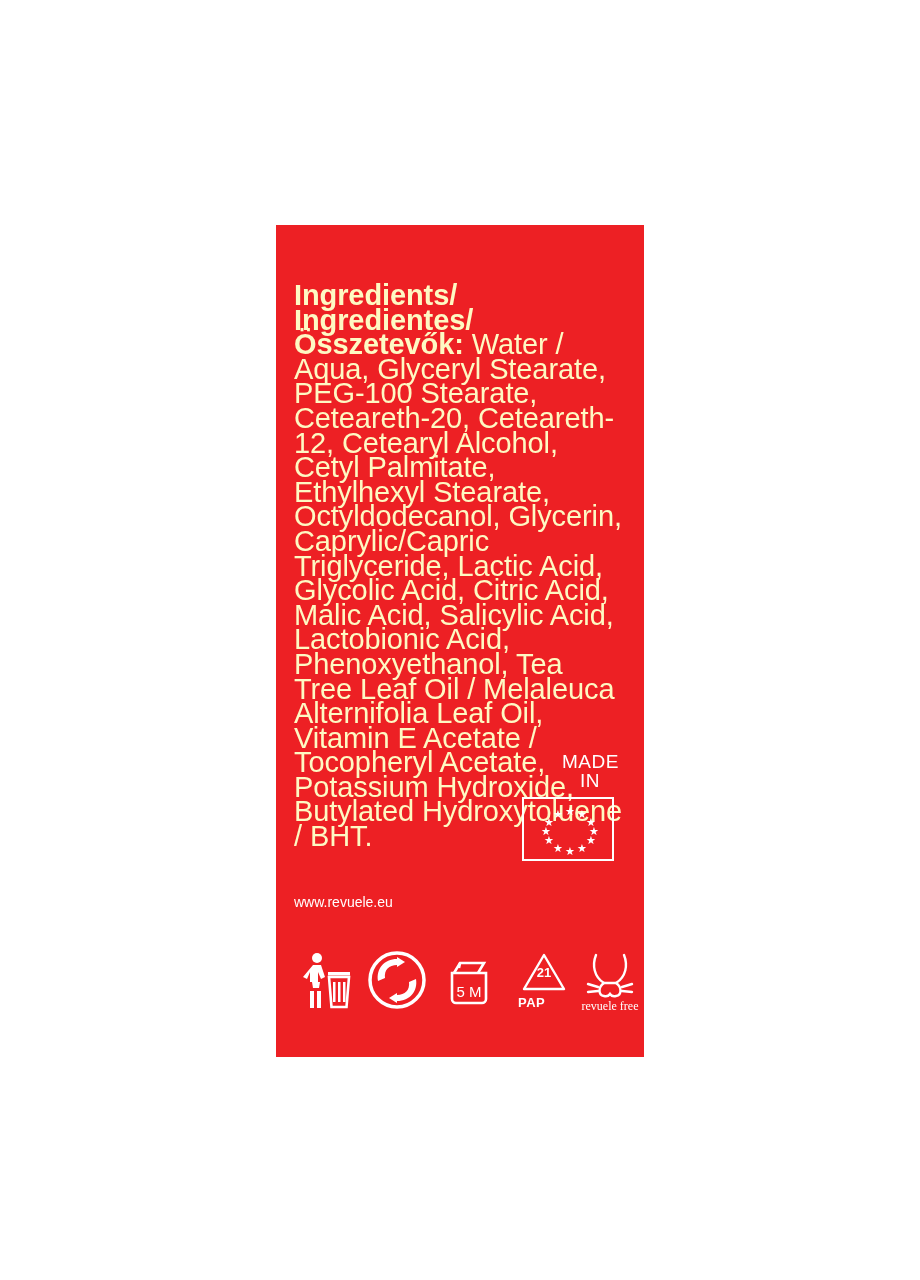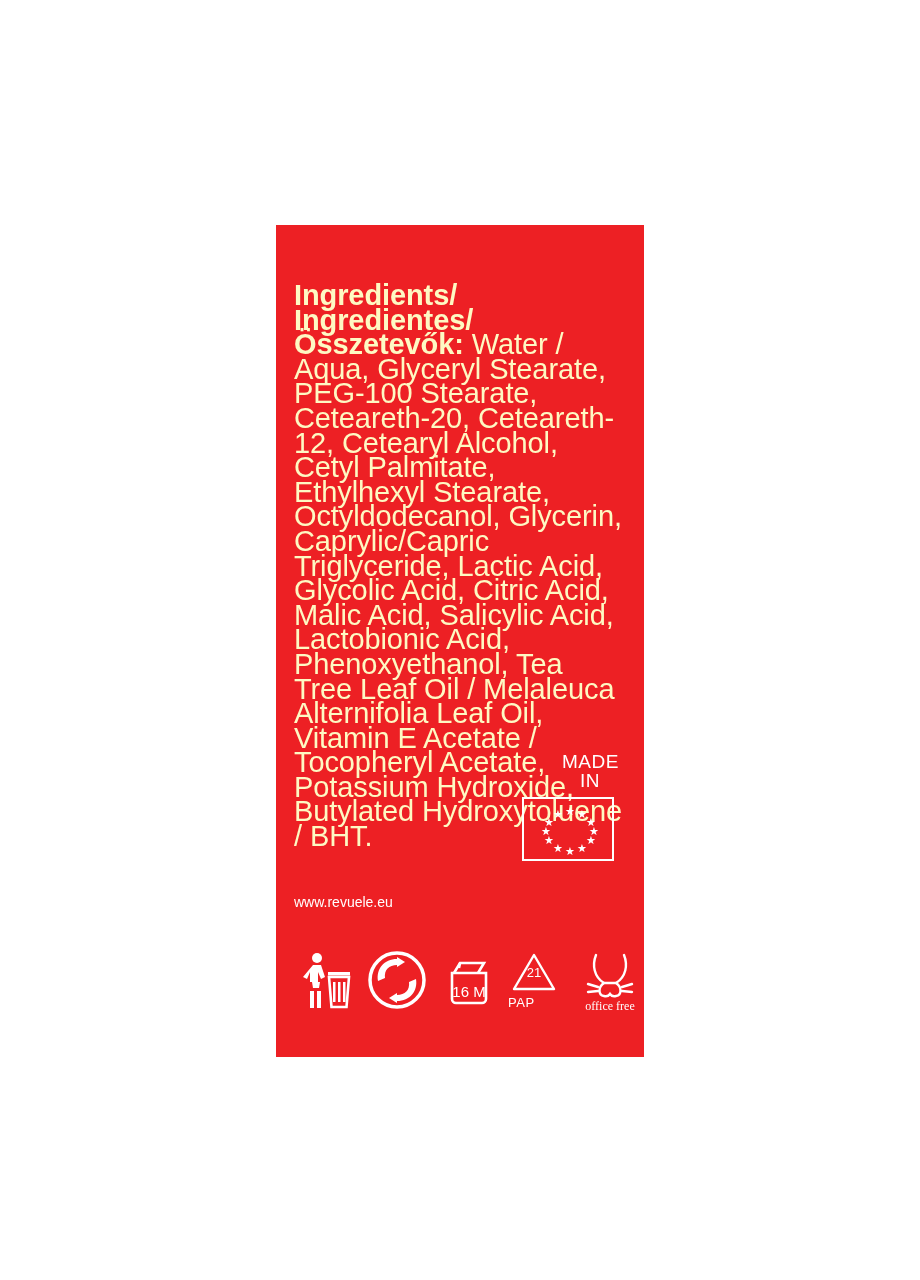--- a/index.html
+++ b/index.html
@@ -115,24 +115,25 @@
     width: 58px;
     height: 58px;
   }
   .pao {
     left: 146px;
     top: 10px;
     width: 58px;
     height: 50px;
   }
   .pap {
-    left: 214px;
+    left: 224px;
     top: 4px;
     width: 52px;
     height: 62px;
+    font-weight: bold;
   }
   .cruelty {
     left: 280px;
     top: 4px;
     width: 72px;
     height: 64px;
   }
   .pao-text {
     position: absolute;
     left: 0;
@@ -236,21 +237,21 @@
     </div>
 
     <div class="sym pao">
       <svg viewBox="0 0 58 50" width="58" height="50" aria-hidden="true">
         <g fill="none" stroke="#ffffff" stroke-width="2.6">
           <path d="M12 16 h34 v26 a4 4 0 0 1 -4 4 h-26 a4 4 0 0 1 -4 -4 z"></path>
           <path d="M14 16 l6 -10 h24 l-6 10"></path>
           <path d="M20 6 l-1 5"></path>
         </g>
       </svg>
-      <div class="pao-text">16 M</div>
+      <div class="pao-text">5 M</div>
     </div>
 
     <div class="sym pap">
       <svg viewBox="0 0 52 62" width="52" height="62" aria-hidden="true">
         <g fill="none" stroke="#ffffff" stroke-width="2.4" stroke-linejoin="round">
           <path d="M26 4 L46 38 H6 Z"></path>
         </g>
       </svg>
       <div class="pap-num">21</div>
       <div class="pap-text">PAP</div>
@@ -261,17 +262,17 @@
         <g fill="none" stroke="#ffffff" stroke-width="2.4" stroke-linecap="round">
           <path d="M22 4 C18 14 20 26 30 32"></path>
           <path d="M50 4 C54 14 52 26 42 32"></path>
           <path d="M30 32 C24 36 24 44 30 45 C34 46 36 43 36 43 C36 43 38 46 42 45 C48 44 48 36 42 32 Z"></path>
           <path d="M24 36 l-10 -3"></path>
           <path d="M24 40 l-10 1"></path>
           <path d="M48 36 l10 -3"></path>
           <path d="M48 40 l10 1"></path>
         </g>
       </svg>
-      <div class="cruelty-text">office free</div>
+      <div class="cruelty-text">revuele free</div>
     </div>
 
   </div>
 </div>
 
 </body></html>

